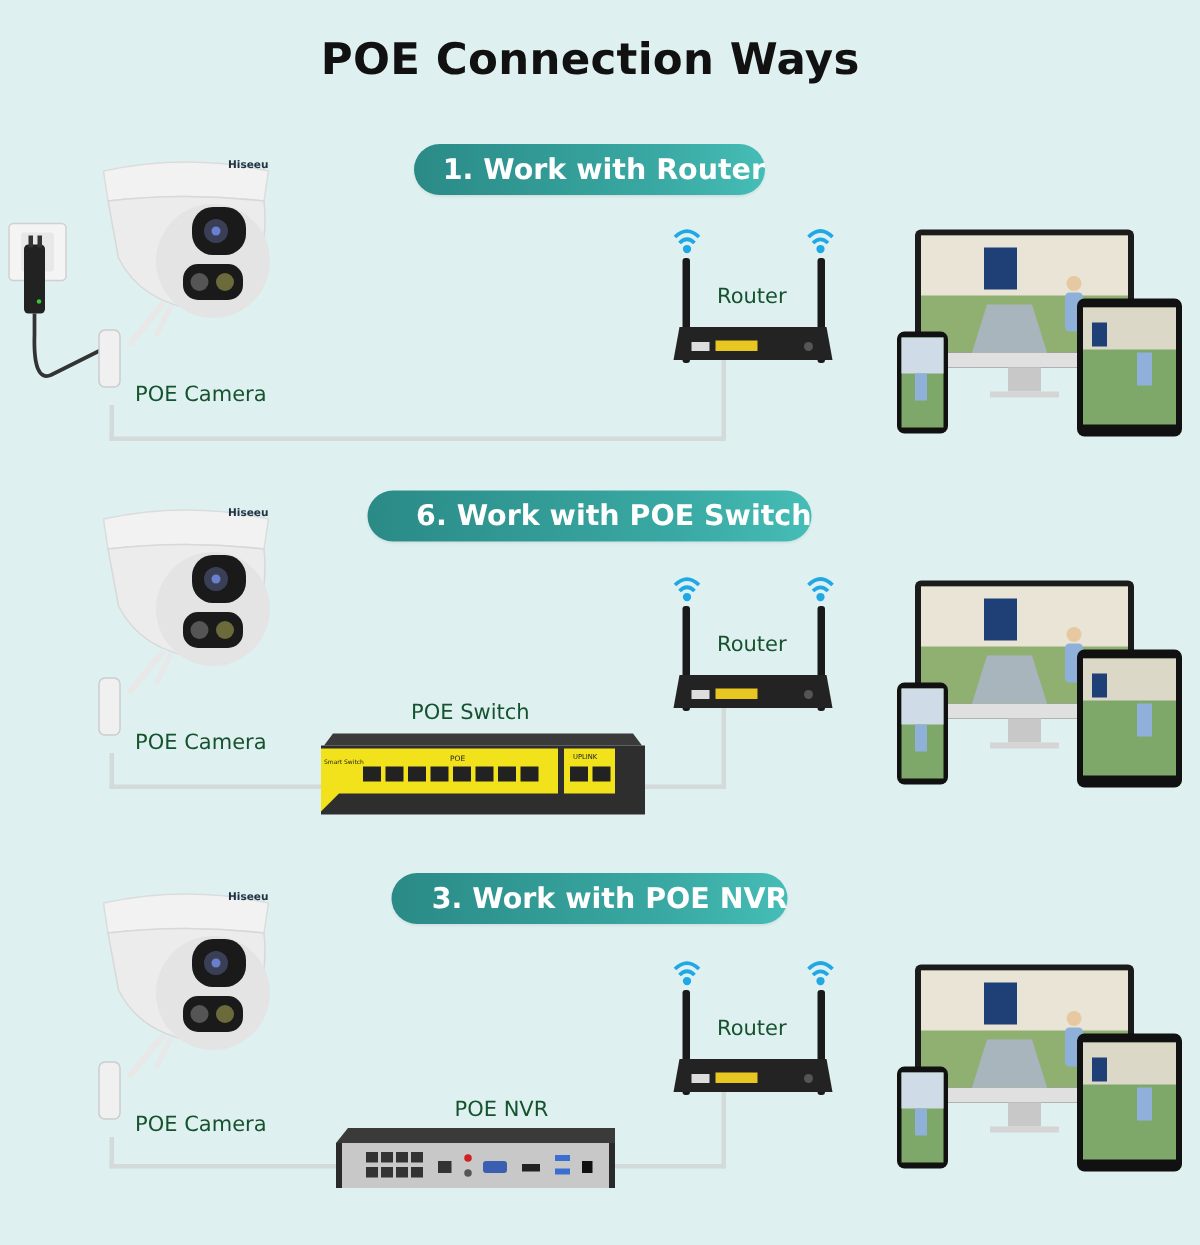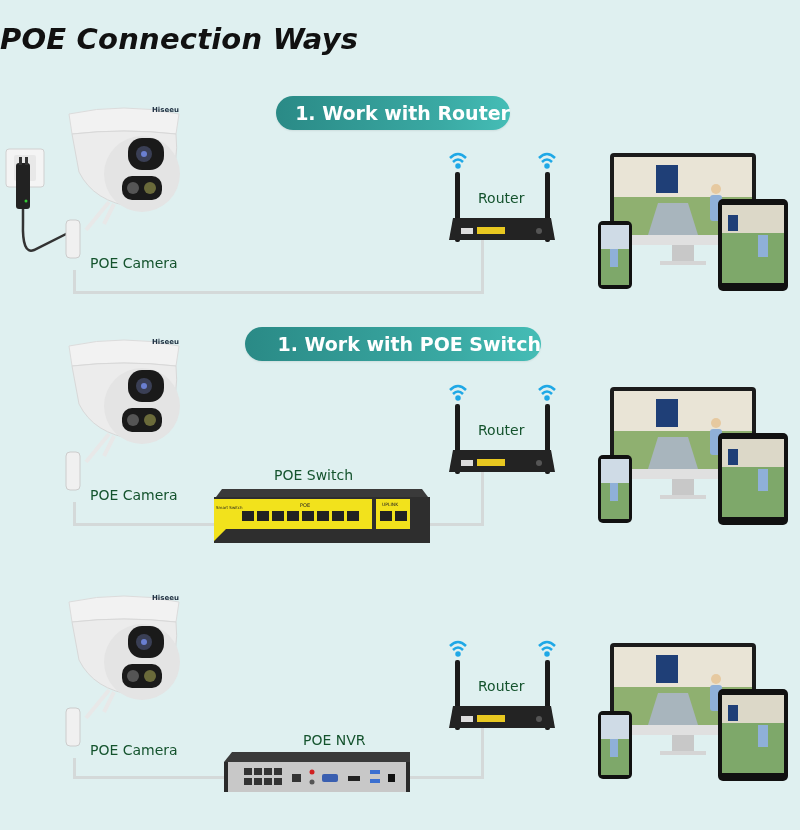--- a/index.html
+++ b/index.html
@@ -1,18 +1,18 @@
 <!DOCTYPE html>
 <html><head>
 <meta charset="utf-8">
 <style>
   * { box-sizing: border-box; margin: 0; padding: 0; }
   html, body { width: 800px; height: 830px; overflow: hidden; }
   body { background: #dff0f0; font-family: "DejaVu Sans", sans-serif; color: #1a1a1a; position: relative; }
-  .title { position: absolute; top: 22px; left: 0; width: 787px; text-align: left; font-size: 29px; font-weight: bold; color: #111; letter-spacing: 0.2px; font-style: italic; }
+  .title { position: absolute; top: 22px; left: 0; width: 787px; text-align: center; font-size: 29px; font-weight: bold; color: #111; letter-spacing: 0.2px; }
   .section { position: absolute; left: 0; width: 800px; height: 250px; }
   .pill { position: absolute; height: 34px; border-radius: 17px; color: #fff; font-size: 19px; font-weight: bold; line-height: 34px; text-align: right;
           background: linear-gradient(90deg, #2a8a86 0%, #3aa9a3 70%, #45bdb6 100%); box-shadow: 0 1px 2px rgba(0,0,0,0.08); }
   .lbl { position: absolute; font-size: 14px; color: #14532d; white-space: nowrap; }
   .cable-h { position: absolute; height: 3px; background: #d4d9d9; }
   .cable-v { position: absolute; width: 3px; background: #d4d9d9; }
   svg { position: absolute; overflow: visible; }
 </style>
 </head>
 <body>
@@ -89,21 +89,21 @@
     <rect x="130" y="62" width="10" height="16" fill="#1f3f77"></rect>
       <rect x="160" y="82" width="10" height="22" fill="#8fb0d8"></rect>
     <rect x="0" y="68" width="34" height="68" rx="5" fill="#111"></rect>
     <rect x="3" y="72" width="28" height="60" fill="#7ea86a"></rect>
       <rect x="3" y="72" width="28" height="24" fill="#cfdbe6"></rect>
     <rect x="12" y="96" width="8" height="18" fill="#8fb0d8"></rect>
   </svg>
 </div>
 
 <div class="section" style="top:322px;">
-  <div class="pill" style="left:245px; top:5px; width:296px;">1. Work with POE Switch</div>
+  <div class="pill" style="left:245px; top:5px; width:296px;">6. Work with POE Switch</div>
 
   <svg width="130" height="150" style="left:64px; top:12px;">
     <path d="M5 12 Q60 0 115 12 L112 32 Q60 26 8 32 Z" fill="#f2f2f2" stroke="#dcdcdc"></path>
     <path d="M8 32 Q60 26 112 32 Q118 90 70 105 Q30 100 15 70 Z" fill="#ececec" stroke="#d8d8d8"></path>
     <ellipse cx="78" cy="72" rx="38" ry="38" fill="#e4e4e4"></ellipse>
     <rect x="64" y="36" width="36" height="32" rx="14" fill="#1a1a1a"></rect>
     <circle cx="80" cy="52" r="8" fill="#3a3f55"></circle>
       <circle cx="80" cy="52" r="3" fill="#6a7fd0"></circle>
     <rect x="58" y="74" width="40" height="24" rx="10" fill="#1a1a1a"></rect>
     <circle cx="69" cy="86" r="6" fill="#555"></circle>
@@ -177,20 +177,21 @@
     <rect x="130" y="62" width="10" height="16" fill="#1f3f77"></rect>
       <rect x="160" y="82" width="10" height="22" fill="#8fb0d8"></rect>
     <rect x="0" y="68" width="34" height="68" rx="5" fill="#111"></rect>
     <rect x="3" y="72" width="28" height="60" fill="#7ea86a"></rect>
       <rect x="3" y="72" width="28" height="24" fill="#cfdbe6"></rect>
     <rect x="12" y="96" width="8" height="18" fill="#8fb0d8"></rect>
   </svg>
 </div>
 
 <div class="section" style="top:578px;">
+  <div class="pill" style="left:261px; top:4px; width:264px;">3. Work with POE NVR</div>
 
   <svg width="130" height="150" style="left:64px; top:12px;">
     <path d="M5 12 Q60 0 115 12 L112 32 Q60 26 8 32 Z" fill="#f2f2f2" stroke="#dcdcdc"></path>
     <path d="M8 32 Q60 26 112 32 Q118 90 70 105 Q30 100 15 70 Z" fill="#ececec" stroke="#d8d8d8"></path>
     <ellipse cx="78" cy="72" rx="38" ry="38" fill="#e4e4e4"></ellipse>
     <rect x="64" y="36" width="36" height="32" rx="14" fill="#1a1a1a"></rect>
     <circle cx="80" cy="52" r="8" fill="#3a3f55"></circle>
       <circle cx="80" cy="52" r="3" fill="#6a7fd0"></circle>
     <rect x="58" y="74" width="40" height="24" rx="10" fill="#1a1a1a"></rect>
     <circle cx="69" cy="86" r="6" fill="#555"></circle>

